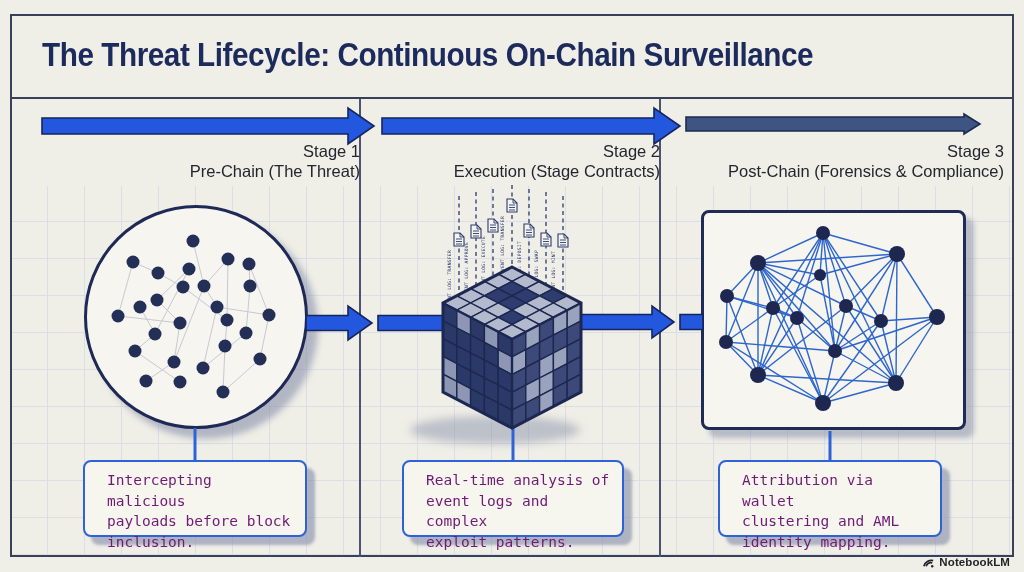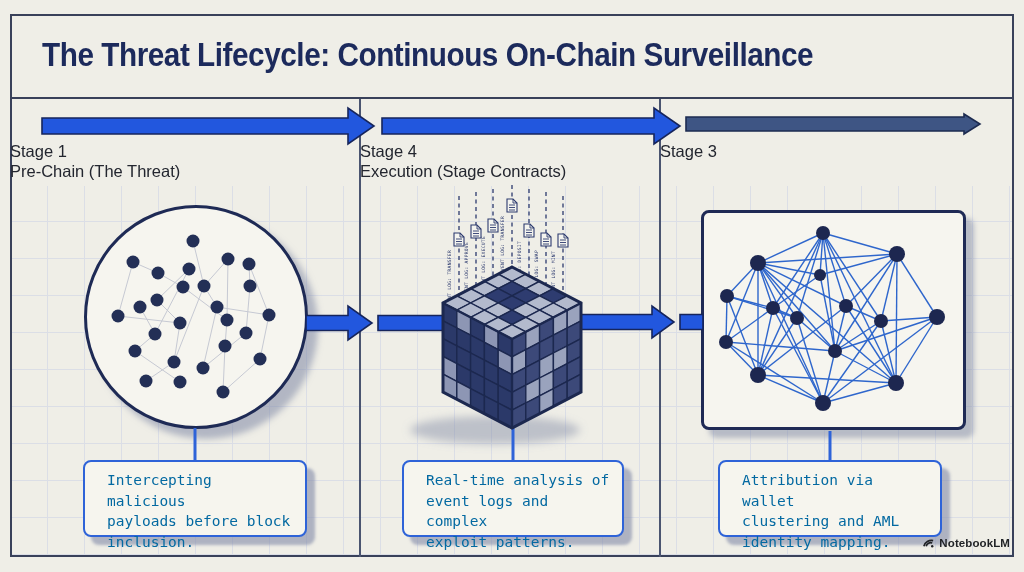--- a/index.html
+++ b/index.html
@@ -30,21 +30,21 @@
     position:absolute; left:42px; top:36px;
     font-size:33px; font-weight:700; letter-spacing:-0.5px;
     color:#1c2a5c; transform:scaleX(0.9); transform-origin:left center;
     white-space:nowrap;
   }
   .divider { position:absolute; top:99px; bottom:15px; width:2px; background:#4a5470; }
   #divider-1 { left:359px; }
   #divider-2 { left:659px; }
 
   .stage-label {
-    position:absolute; top:141px; text-align:left;
+    position:absolute; top:141px; text-align:right;
     font-size:16.5px; line-height:20px; color:#23262f; font-weight:500;
   }
   #stage-label-1 { left:10px;  width:350px; }
   #stage-label-2 { left:360px; width:300px; }
   #stage-label-3 { left:660px; width:344px; }
 
   
   .mempool-circle {
     position:absolute; left:84px; top:205px; width:224px; height:224px;
     background:#f6f5ef; border:3px solid #1e2a55; border-radius:50%;
@@ -56,29 +56,29 @@
     background:#f6f5ef; border:3px solid #1f2a55; border-radius:8px;
     box-shadow:8px 8px 5px rgba(128,137,165,0.5);
   }
 
   .caption-box {
     position:absolute; top:460px; height:77px;
     background:#f6f5ee; border:2.5px solid #2e63d8; border-radius:8px;
     box-shadow:8px 8px 3px rgba(130,139,168,0.6);
     padding:8px 8px 8px 22px;
     font-family:"DejaVu Sans Mono", monospace;
-    font-size:14.5px; line-height:20.5px; color:#0369a1;
+    font-size:14.5px; line-height:20.5px; color:#701a75;
     white-space:pre-line;
   }
   #caption-1 { left:83px;  width:224px; }
   #caption-2 { left:402px; width:222px; }
   #caption-3 { left:718px; width:224px; }
 
   .watermark {
-    position:absolute; right:14px; bottom:23px; display:flex; align-items:center; gap:4px;
+    position:absolute; right:14px; bottom:3px; display:flex; gap:4px;
     font-size:11.5px; font-weight:700; color:#1f2125; letter-spacing:0.1px;
   }
 
   #gfx { position:absolute; left:0; top:0; width:1024px; height:572px; pointer-events:none; }
 </style>
 </head>
 <body>
 
 <div id="stage-wrap">
 
@@ -89,25 +89,26 @@
   <div class="page-title">The Threat Lifecycle: Continuous On-Chain Surveillance</div>
 
   <div class="divider" id="divider-1"></div>
   <div class="divider" id="divider-2"></div>
 
   <div class="stage-label" id="stage-label-1">
     <div>Stage 1</div>
     <div>Pre-Chain (The Threat)</div>
   </div>
   <div class="stage-label" id="stage-label-2">
-    <div>Stage 4</div>
+    <div>Stage 2</div>
     <div>Execution (Stage Contracts)</div>
   </div>
   <div class="stage-label" id="stage-label-3">
     <div>Stage 3</div>
+    <div>Post-Chain (Forensics &amp; Compliance)</div>
   </div>
 
   <div class="mempool-circle"></div>
   <div class="network-panel"></div>
 
   <div class="caption-box" id="caption-1">Intercepting malicious
 payloads before block
 inclusion.</div>
   <div class="caption-box" id="caption-2">Real-time analysis of
 event logs and complex

